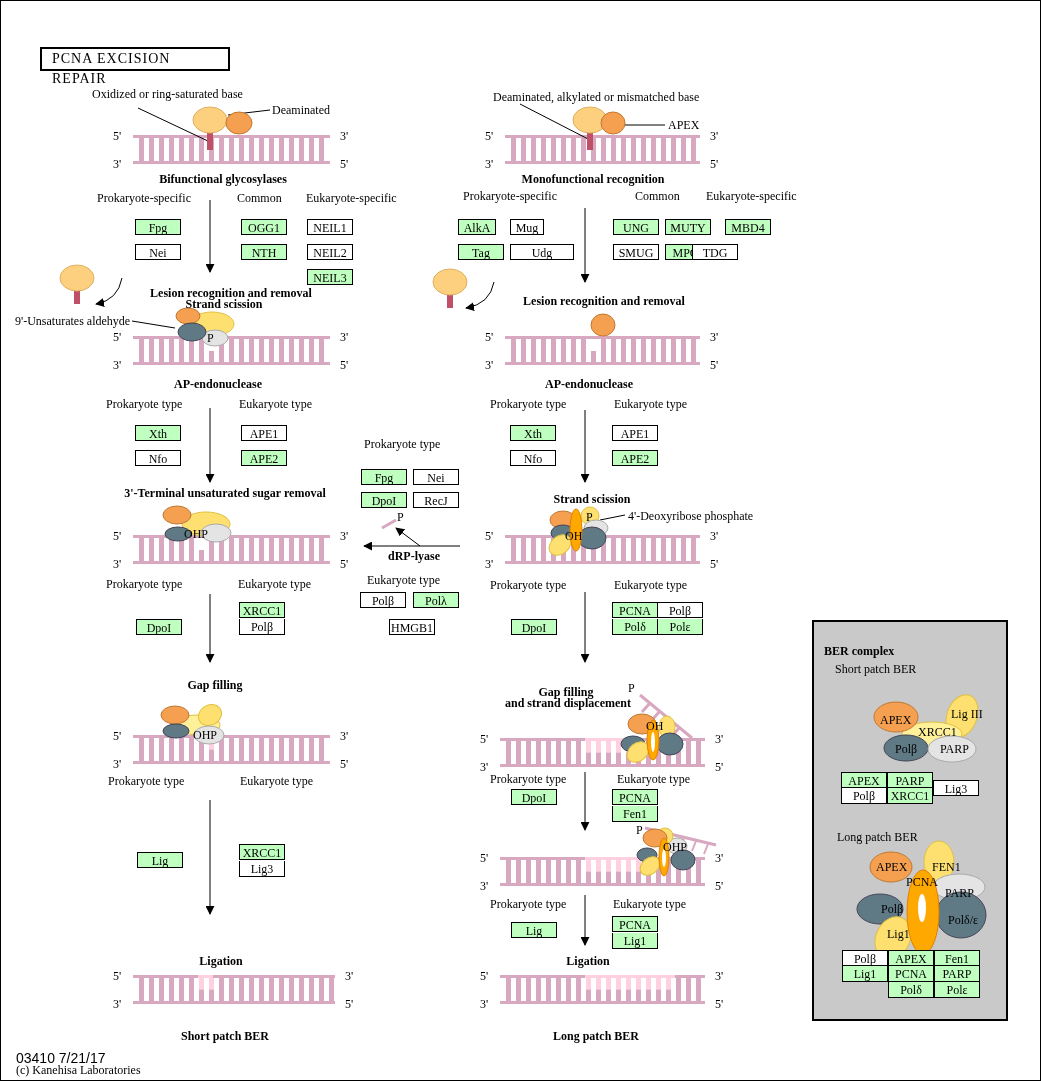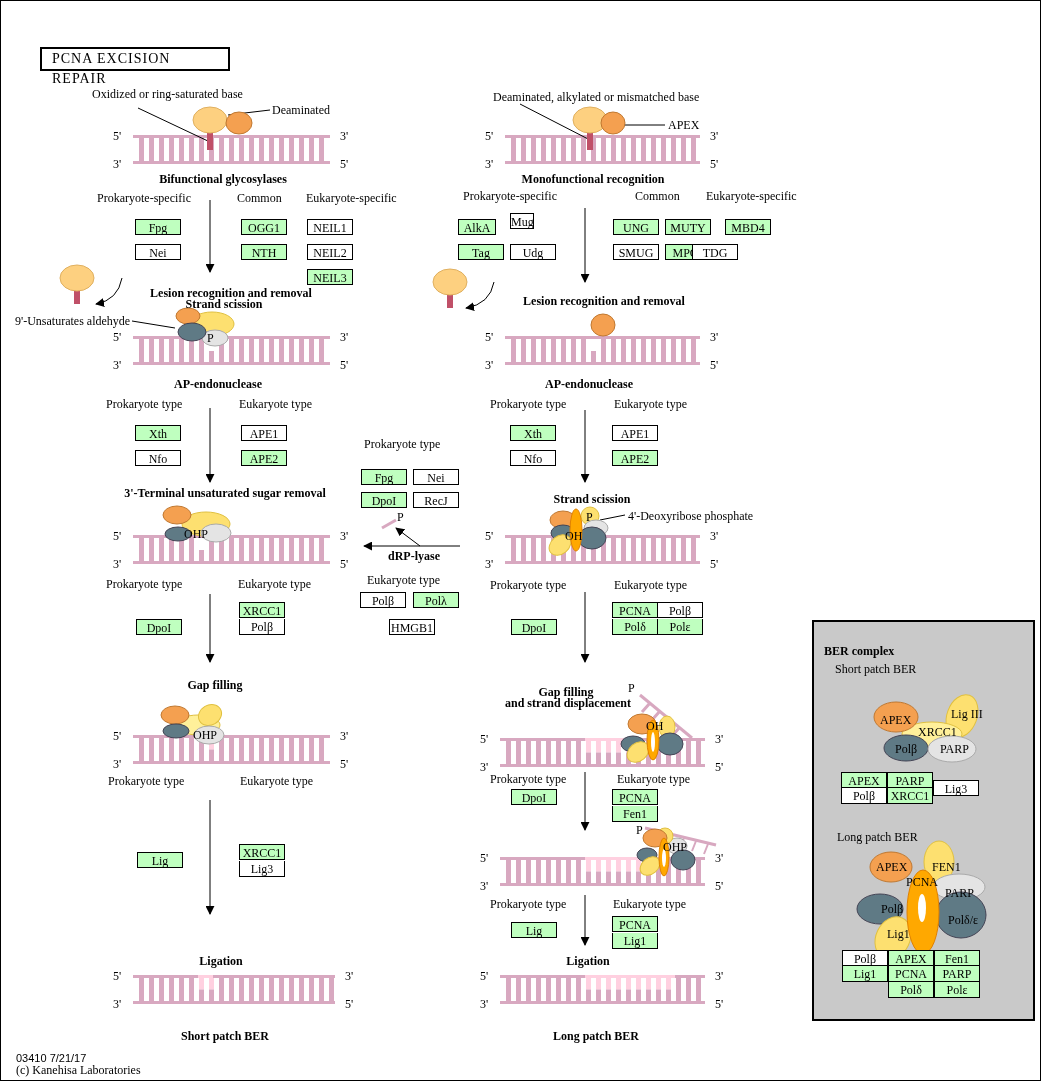--- a/index.html
+++ b/index.html
@@ -4,21 +4,21 @@
 <style>
   html,body{margin:0;padding:0;background:#fff;}
   body{width:1041px;height:1081px;position:relative;overflow:hidden;font-family:"Liberation Serif","DejaVu Serif",serif;color:#000;}
   .frame{position:absolute;left:0;top:0;width:1039px;height:1079px;border:1px solid #000;}
   .t{position:absolute;font-size:12px;white-space:nowrap;line-height:14px;}
   .b{font-weight:bold;}
   .c{transform:translateX(-50%);}
   .gene{position:absolute;height:16px;border:1px solid #000;font-size:12px;line-height:16px;text-align:center;box-sizing:border-box;background:#fff;cursor:pointer;}
   .gene.g{background:#bfffbf;}
   .title-box{position:absolute;left:40px;top:47px;width:190px;height:24px;border:2px solid #000;box-sizing:border-box;font-size:14px;line-height:20px;padding-left:10px;letter-spacing:1px;}
-  .ber-box{position:absolute;left:812px;top:620px;width:223px;height:401px;background:#c9c9c9;border:2px solid #000;box-sizing:border-box;}
+  .ber-box{position:absolute;left:812px;top:620px;width:196px;height:401px;background:#c9c9c9;border:2px solid #000;box-sizing:border-box;}
   svg{position:absolute;left:0;top:0;}
 </style>
 </head>
 <body>
 
 <div class="frame"></div>
 
 <svg width="1041" height="1081">
   <defs>
     <marker id="ah" markerWidth="8" markerHeight="8" refX="4" refY="6" orient="auto" markerUnits="userSpaceOnUse">
@@ -473,23 +473,23 @@
 <div class="gene g" style="left:413px;top:592px;width:46px">Polλ</div>
 <div class="gene" style="left:389px;top:619px;width:46px">HMGB1</div>
 
 <div class="t" style="left:493px;top:90px">Deaminated, alkylated or mismatched base</div>
 <div class="t" style="left:668px;top:118px">APEX</div>
 <div class="t b c" style="left:593px;top:172px">Monofunctional recognition</div>
 <div class="t" style="left:463px;top:189px">Prokaryote-specific</div>
 <div class="t" style="left:635px;top:189px">Common</div>
 <div class="t" style="left:706px;top:189px">Eukaryote-specific</div>
 <div class="gene g" style="left:458px;top:219px;width:38px">AlkA</div>
-<div class="gene" style="left:510px;top:213px;width:24px">Mug</div>
+<div class="gene" style="left:510px;top:219px;width:34px">Mug</div>
 <div class="gene g" style="left:458px;top:244px;width:46px">Tag</div>
-<div class="gene" style="left:510px;top:244px;width:46px">Udg</div>
+<div class="gene" style="left:510px;top:244px;width:64px">Udg</div>
 <div class="gene g" style="left:613px;top:219px;width:46px">UNG</div>
 <div class="gene g" style="left:665px;top:219px;width:46px">MUTY</div>
 <div class="gene" style="left:613px;top:244px;width:46px">SMUG</div>
 <div class="gene g" style="left:665px;top:244px;width:41px">MPG</div>
 <div class="gene g" style="left:725px;top:219px;width:46px">MBD4</div>
 <div class="gene" style="left:692px;top:244px;width:46px">TDG</div>
 <div class="t b c" style="left:604px;top:294px">Lesion recognition and removal</div>
 <div class="t b c" style="left:589px;top:377px">AP-endonuclease</div>
 <div class="t" style="left:490px;top:397px">Prokaryote type</div>
 <div class="t" style="left:614px;top:397px">Eukaryote type</div>
@@ -565,21 +565,21 @@
   <div class="gene" style="left:28px;top:328px;width:46px">Polβ</div>
   <div class="gene g" style="left:74px;top:328px;width:46px">APEX</div>
   <div class="gene g" style="left:120px;top:328px;width:46px">Fen1</div>
   <div class="gene g" style="left:28px;top:344px;width:46px;border-top:none">Lig1</div>
   <div class="gene g" style="left:74px;top:344px;width:46px;border-top:none">PCNA</div>
   <div class="gene g" style="left:120px;top:344px;width:46px;border-top:none">PARP</div>
   <div class="gene g" style="left:74px;top:360px;width:46px;border-top:none">Polδ</div>
   <div class="gene g" style="left:120px;top:360px;width:46px;border-top:none">Polε</div>
 </div>
 
-<div class="t" style="left:16px;top:1052px;font-family:'Liberation Sans',sans-serif;font-size:11px;line-height:12px">03410 7/21/17</div>
+<div class="t" style="left:16px;top:1052px;font-family:'Liberation Sans',sans-serif;font-size:14px;line-height:12px">03410 7/21/17</div>
 <div class="t" style="left:16px;top:1064px;font-size:12px;line-height:13px">(c) Kanehisa Laboratories</div>
 
 <div id="strand-labels">
     <div class="t" style="left: 113px; top: 129px;">5'</div>
     <div class="t" style="left: 340px; top: 129px;">3'</div>
     <div class="t" style="left: 113px; top: 157px;">3'</div>
     <div class="t" style="left: 340px; top: 157px;">5'</div>
     <div class="t" style="left: 485px; top: 129px;">5'</div>
     <div class="t" style="left: 710px; top: 129px;">3'</div>
     <div class="t" style="left: 485px; top: 157px;">3'</div>

